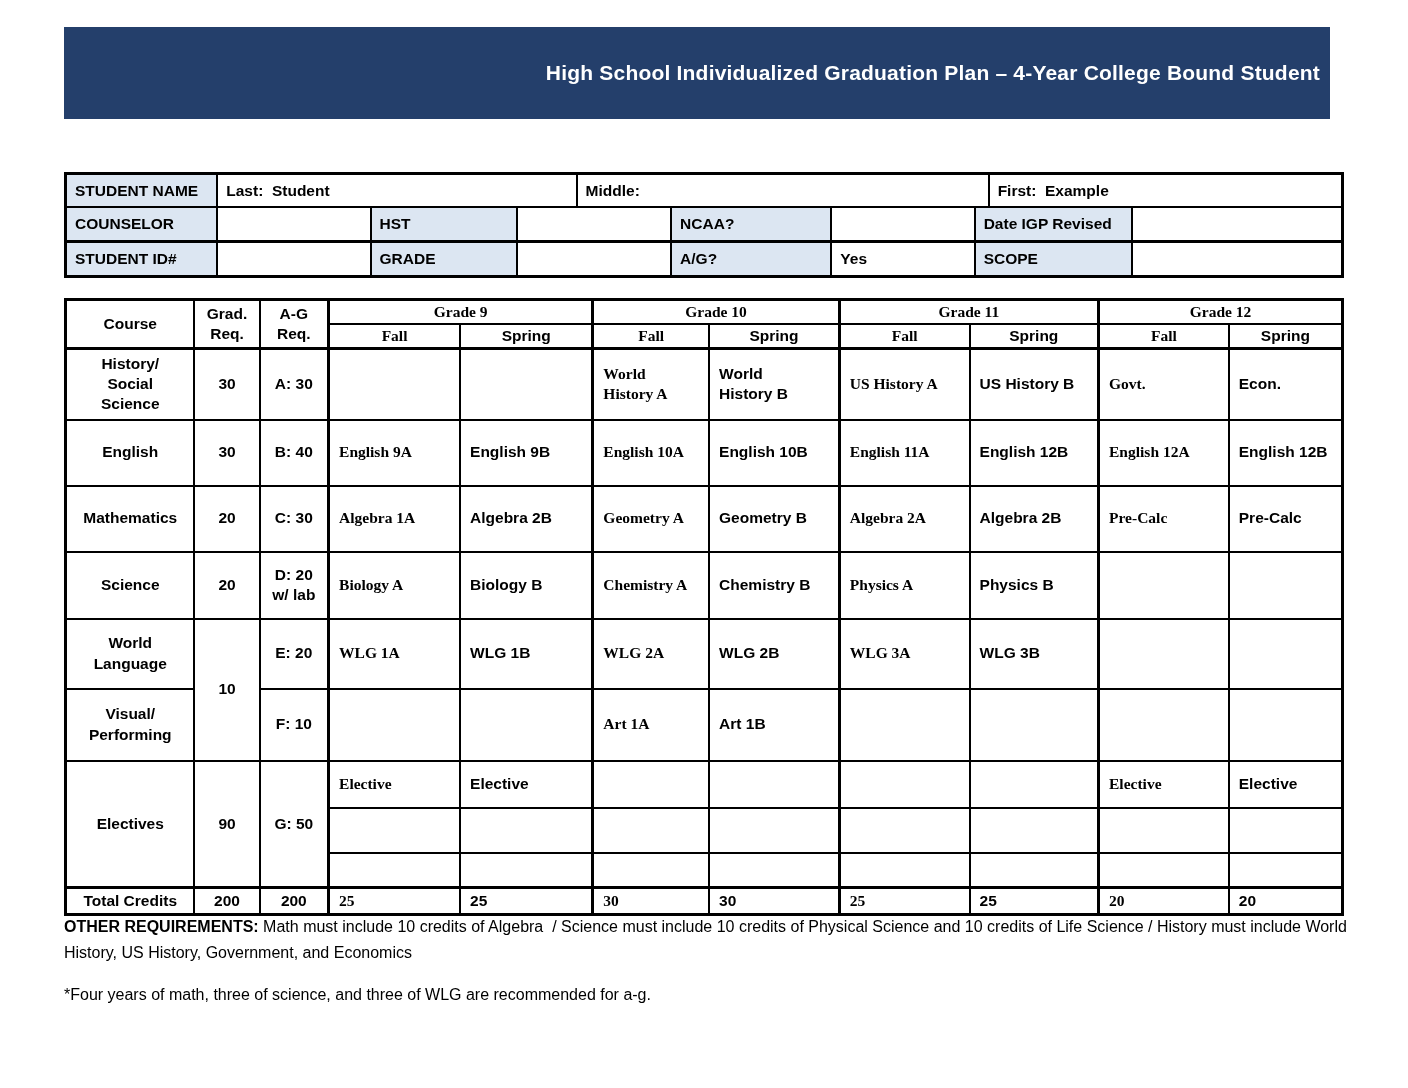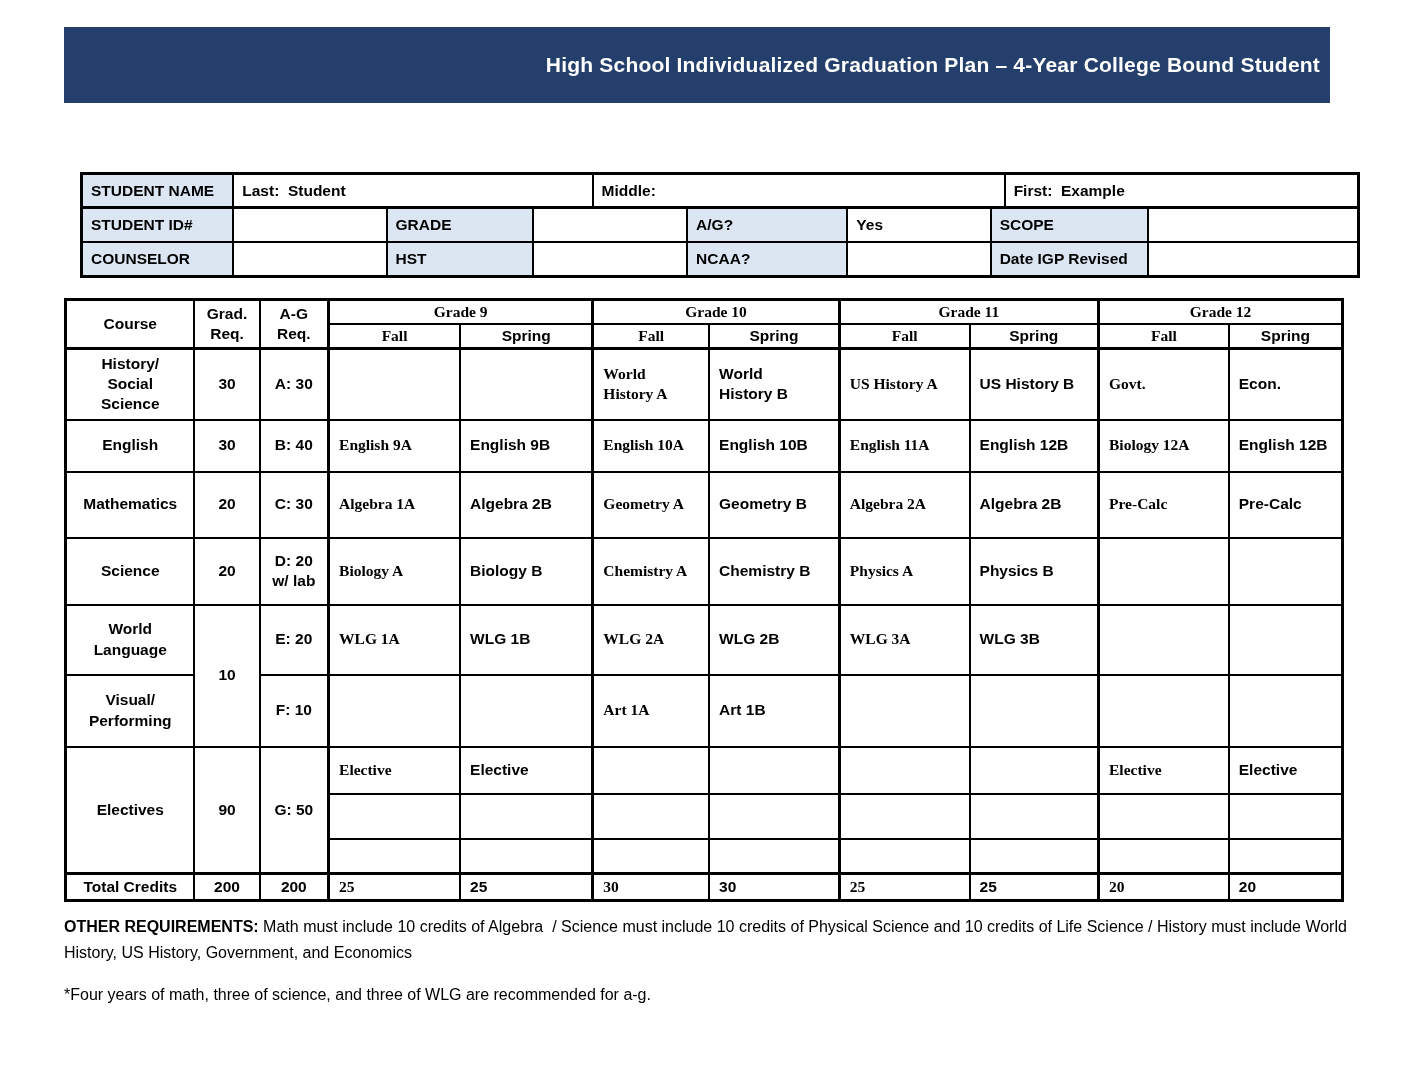--- a/index.html
+++ b/index.html
@@ -3,30 +3,30 @@
 <meta charset="utf-8">
 <title>High School Individualized Graduation Plan</title>
 <style>
   html,body { margin:0; padding:0; }
   body {
     width:1408px; height:1088px; background:#ffffff; position:relative;
     font-family:"Liberation Sans", sans-serif; color:#000;
   }
   
   .banner {
-    position:absolute; left:64px; top:27px; width:1266px; height:76px;
+    position:absolute; left:64px; top:27px; width:1266px; height:92px;
     background:var(--banner-bg,#243f6b);
     display:flex; align-items:center; justify-content:flex-end;
     padding-right:10px; box-sizing:border-box;
   }
   .banner h1 { margin:0; color:#fff; font-size:21px; font-weight:bold; letter-spacing:.2px; }
 
   
   .info {
-    position:absolute; left:80px; top:172px; width:1280px;
+    position:absolute; left:64px; top:172px; width:1280px;
     border:3px solid #000; box-sizing:border-box; background:#fff;
   }
   .irow { display:flex; box-sizing:border-box; }
   .irow + .irow { border-top:2px solid #000; }
   .irow.thick { border-top:3px solid #000; }
   .icell {
     box-sizing:border-box; border-right:2px solid #000;
     display:flex; align-items:center; padding:0 8px;
     font-size:15.5px; font-weight:bold; white-space:pre-wrap; overflow:hidden;
   }
@@ -63,39 +63,39 @@
 <div class="banner">
   <h1>High School Individualized Graduation Plan – 4-Year College Bound Student</h1>
 </div>
 
 <div class="info">
     <div class="irow" style="height: 31px;">
       <div class="icell lblbg" style="flex: 0 0 11.875%;">STUDENT NAME</div>
       <div class="icell" style="flex: 0 0 28.203%;">Last:  Student</div>
       <div class="icell" style="flex: 0 0 32.344%;">Middle:</div>
       <div class="icell" style="flex: 0 0 27.578%;">First:  Example</div>
+    </div>
+    <div class="irow" style="height: 34px;">
+      <div class="icell lblbg" style="flex: 0 0 11.875%;">COUNSELOR</div>
+      <div class="icell" style="flex: 0 0 12.031%;"></div>
+      <div class="icell lblbg" style="flex: 0 0 11.484%;">HST</div>
+      <div class="icell" style="flex: 0 0 12.109%;"></div>
+      <div class="icell lblbg" style="flex: 0 0 12.578%;">NCAA?</div>
+      <div class="icell" style="flex: 0 0 11.25%;"></div>
+      <div class="icell lblbg" style="flex: 0 0 12.344%;">Date IGP Revised</div>
+      <div class="icell" style="flex: 0 0 16.328%;"></div>
     </div>
     <div class="irow thick" style="height: 35px;">
       <div class="icell lblbg" style="flex: 0 0 11.875%;">STUDENT ID#</div>
       <div class="icell" style="flex: 0 0 12.031%;"></div>
       <div class="icell lblbg" style="flex: 0 0 11.484%;">GRADE</div>
       <div class="icell" style="flex: 0 0 12.109%;"></div>
       <div class="icell lblbg" style="flex: 0 0 12.578%;">A/G?</div>
       <div class="icell" style="flex: 0 0 11.25%;">Yes</div>
       <div class="icell lblbg" style="flex: 0 0 12.344%;">SCOPE</div>
-      <div class="icell" style="flex: 0 0 16.328%;"></div>
-    </div>
-    <div class="irow" style="height: 34px;">
-      <div class="icell lblbg" style="flex: 0 0 11.875%;">COUNSELOR</div>
-      <div class="icell" style="flex: 0 0 12.031%;"></div>
-      <div class="icell lblbg" style="flex: 0 0 11.484%;">HST</div>
-      <div class="icell" style="flex: 0 0 12.109%;"></div>
-      <div class="icell lblbg" style="flex: 0 0 12.578%;">NCAA?</div>
-      <div class="icell" style="flex: 0 0 11.25%;"></div>
-      <div class="icell lblbg" style="flex: 0 0 12.344%;">Date IGP Revised</div>
       <div class="icell" style="flex: 0 0 16.328%;"></div>
     </div>
   </div>
 
 <table class="plan">
   <colgroup>
       <col style="width: 10.1%;">
       <col style="width: 5.1%;">
       <col style="width: 5.4%;">
       <col style="width: 10.3%;">
@@ -141,31 +141,31 @@
         <td class="pre"></td>
         <td class="pre bL3">World
 History A</td>
         <td class="pre">World
 History B</td>
         <td class="pre bL3">US History A</td>
         <td class="pre">US History B</td>
         <td class="pre bL3">Govt.</td>
         <td class="pre">Econ.</td>
       </tr>
-      <tr style="height: 52px;">
+      <tr style="height: 66px;">
         <td class="c pre">English</td>
         <td class="c">30</td>
         <td class="c pre">B: 40</td>
         <td class="pre bL3">English 9A</td>
         <td class="pre">English 9B</td>
         <td class="pre bL3">English 10A</td>
         <td class="pre">English 10B</td>
         <td class="pre bL3">English 11A</td>
         <td class="pre">English 12B</td>
-        <td class="pre bL3">Biology 12A</td>
+        <td class="pre bL3">English 12A</td>
         <td class="pre">English 12B</td>
       </tr>
       <tr style="height: 66px;">
         <td class="c pre">Mathematics</td>
         <td class="c">20</td>
         <td class="c pre">C: 30</td>
         <td class="pre bL3">Algebra 1A</td>
         <td class="pre">Algebra 2B</td>
         <td class="pre bL3">Geometry A</td>
         <td class="pre">Geometry B</td>

